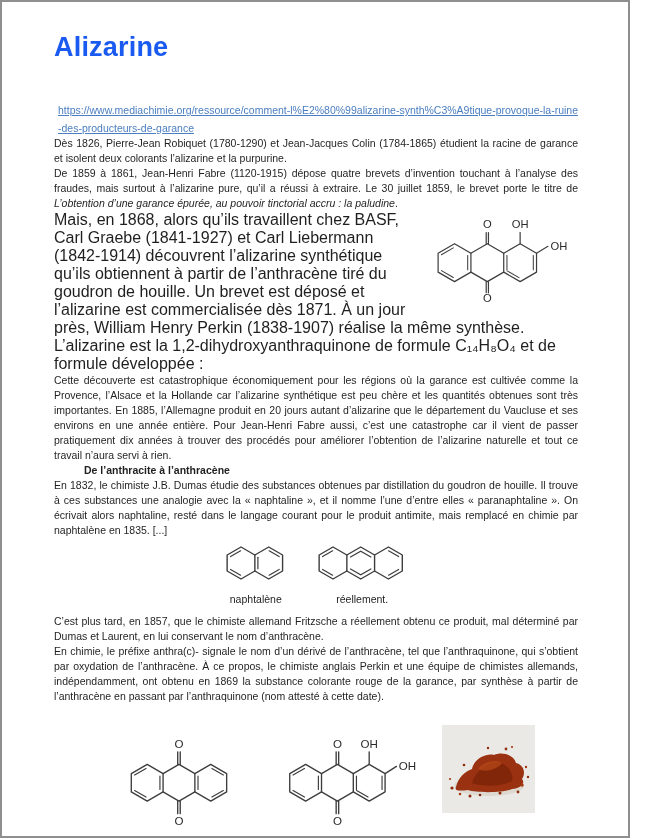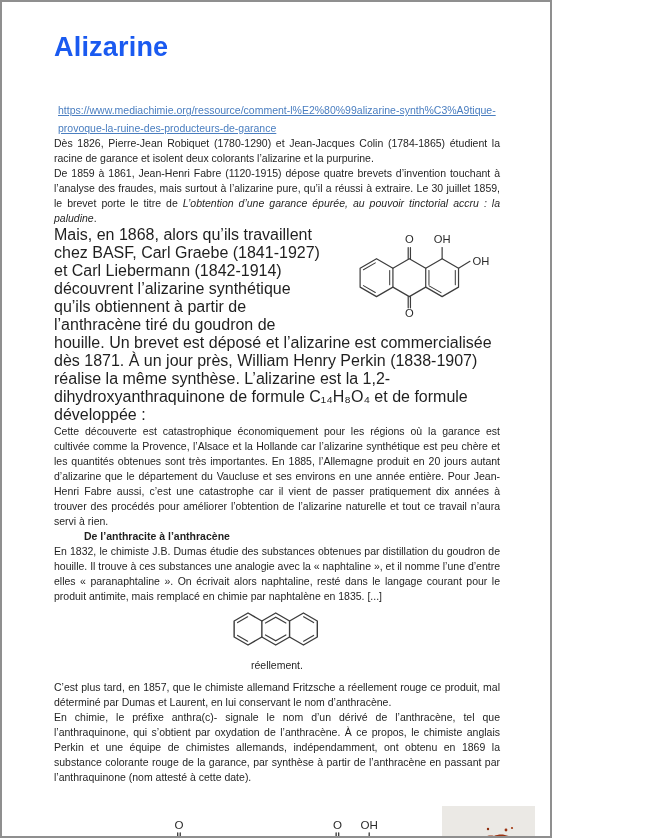--- a/index.html
+++ b/index.html
@@ -1,18 +1,18 @@
 <!DOCTYPE html>
 <html><head>
 <meta charset="utf-8">
 <style>
   * { box-sizing: border-box; }
   html,body { margin:0; padding:0; background:#ffffff; }
   .page {
-    position:relative; width:552px; height:838px; background:#ffffff;
+    position:relative; width:630px; height:838px; background:#ffffff;
     border:2px solid #8f8f8f; overflow:hidden;
     font-family:"Liberation Sans", sans-serif; color:#1f1f1f;
   }
   .content { margin:0 50px 0 52px; }
   .doc-title { font-size:27px; font-weight:bold; color:#1a5af0; margin:30px 0 0 0; letter-spacing:0.2px; }
   .link-block { margin:37px 0 0 4px; }
   .link-block2 { margin:13px 0 0 0; }
   a.doc-link { color:#4a7ec0; text-decoration:underline; font-size:10.5px; line-height:13.5px; word-break:break-all; cursor:pointer; }
   p.body { font-size:10.5px; line-height:15px; text-align:justify; margin:0; }
   p.bold-head { font-size:10.5px; line-height:15px; font-weight:bold; margin:0;padding-left:30px; }
@@ -73,37 +73,49 @@
 
     <p class="body">Cette découverte est catastrophique économiquement pour les régions où la garance est cultivée comme la Provence, l’Alsace et la Hollande car l’alizarine synthétique est peu chère et les quantités obtenues sont très importantes. En 1885, l’Allemagne produit en 20 jours autant d’alizarine que le département du Vaucluse et ses environs en une année entière. Pour Jean-Henri Fabre aussi, c’est une catastrophe car il vient de passer pratiquement dix années à trouver des procédés pour améliorer l’obtention de l’alizarine naturelle et tout ce travail n’aura servi à rien.</p>
 
 
     <p class="bold-head">De l’anthracite à l’anthracène</p>
 
     <p class="body">En 1832, le chimiste J.B.  Dumas étudie des substances obtenues par distillation du goudron de houille. Il trouve à ces substances une analogie avec la « naphtaline », et il nomme l’une d’entre elles « paranaphtaline ». On écrivait alors naphtaline, resté dans le langage courant pour le produit antimite, mais remplacé en chimie par naphtalène en 1835. [...]</p>
 
     <div class="figrow-mid">
       <div class="fig">
+        <svg width="70" height="50" viewBox="0 0 70 50">
+          <path class="bond" d="M20,9 L33.86,17 L33.86,33 L20,41 L6.14,33 L6.14,17 Z"></path>
+          <path class="bond" d="M33.86,17 L47.72,9 L61.58,17 L61.58,33 L47.72,41 L33.86,33"></path>
+          <path class="bond2" d="M9.6,18.6 L19.6,12.8"></path>
+          <path class="bond2" d="M9.6,31.4 L19.6,37.2"></path>
+          <path class="bond2" d="M36.9,19.3 L36.9,30.7"></path>
+          <path class="bond2" d="M48.1,12.8 L58.1,18.6"></path>
+          <path class="bond2" d="M48.1,37.2 L58.1,31.4"></path>
+        </svg>
+        <div class="fig-label">naphtalène</div>
+      </div>
+      <div class="fig">
         <svg width="98" height="50" viewBox="0 0 98 50">
           <path class="bond" d="M20,9 L33.86,17 L33.86,33 L20,41 L6.14,33 L6.14,17 Z"></path>
           <path class="bond" d="M33.86,17 L47.72,9 L61.58,17"></path>
           <path class="bond" d="M33.86,33 L47.72,41 L61.58,33"></path>
           <path class="bond" d="M61.58,17 L75.44,9 L89.3,17 L89.3,33 L75.44,41 L61.58,33 Z"></path>
           <path class="bond2" d="M9.6,18.6 L19.6,12.8"></path>
           <path class="bond2" d="M9.6,31.4 L19.6,37.2"></path>
           <path class="bond2" d="M37.5,19 L47.72,13.2 L57.9,19"></path>
           <path class="bond2" d="M37.5,31 L47.72,36.8 L57.9,31"></path>
           <path class="bond2" d="M75.6,12.8 L85.6,18.6"></path>
           <path class="bond2" d="M75.6,37.2 L85.6,31.4"></path>
         </svg>
         <div class="fig-label">réellement.</div>
       </div>
     </div>
 
-    <p class="body" style="margin-top:7px">C’est plus tard, en 1857, que le chimiste allemand Fritzsche a réellement rouge ce produit, mal déterminé par Dumas et Laurent, en lui conservant le nom d’anthracène.</p>
+    <p class="body" style="margin-top:7px">C’est plus tard, en 1857, que le chimiste allemand Fritzsche a réellement obtenu ce produit, mal déterminé par Dumas et Laurent, en lui conservant le nom d’anthracène.</p>
 
 
     <p class="body">En chimie, le préfixe anthra(c)- signale le nom d’un dérivé de l’anthracène, tel que l’anthraquinone, qui s’obtient par oxydation de l’anthracène. À ce propos, le chimiste anglais Perkin et une équipe de chimistes allemands, indépendamment, ont obtenu en 1869 la substance colorante rouge de la garance, par synthèse à partir de l’anthracène en passant par l’anthraquinone (nom attesté à cette date).</p>
 
     <div class="figrow-bottom">
       <div class="figcol">
         <svg width="138" height="114" viewBox="0 0 142 118">
           <path class="bond" d="M36,47 L52.45,56.5 L52.45,75.5 L36,85 L19.55,75.5 L19.55,56.5 Z"></path>
           <path class="bond" d="M52.45,56.5 L68.9,47 L85.35,56.5"></path>
           <path class="bond" d="M52.45,75.5 L68.9,85 L85.35,75.5"></path>

